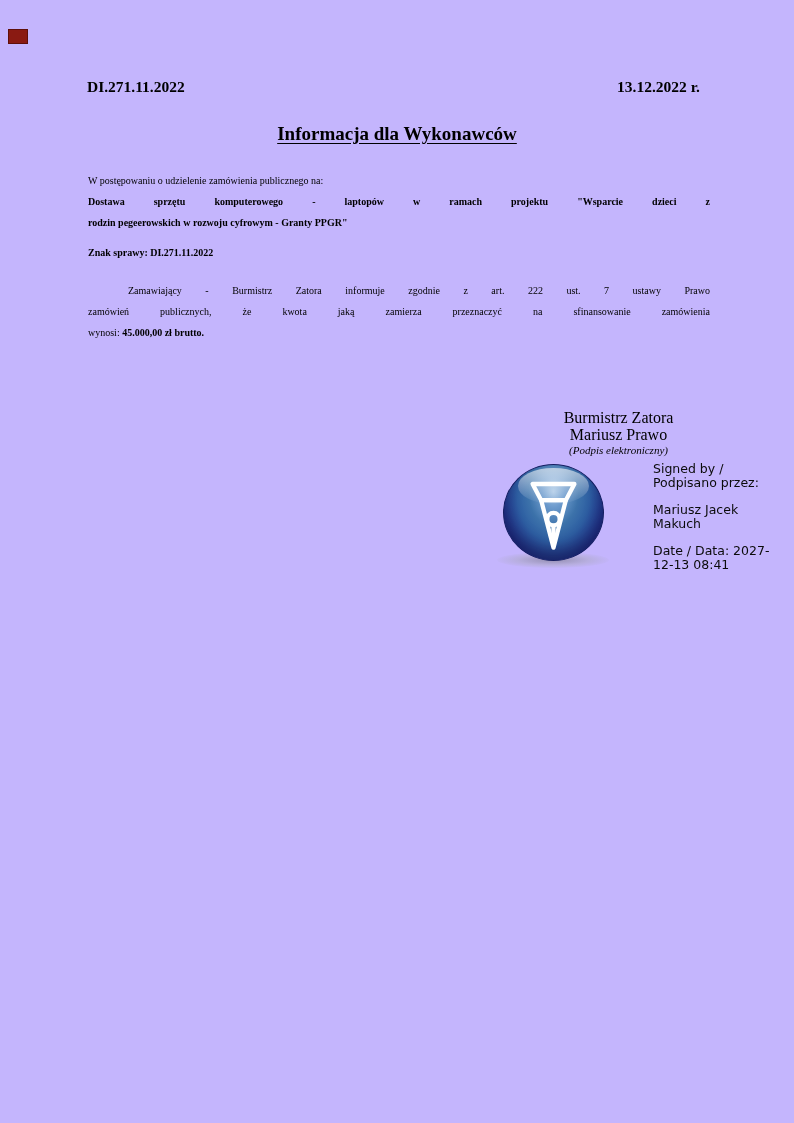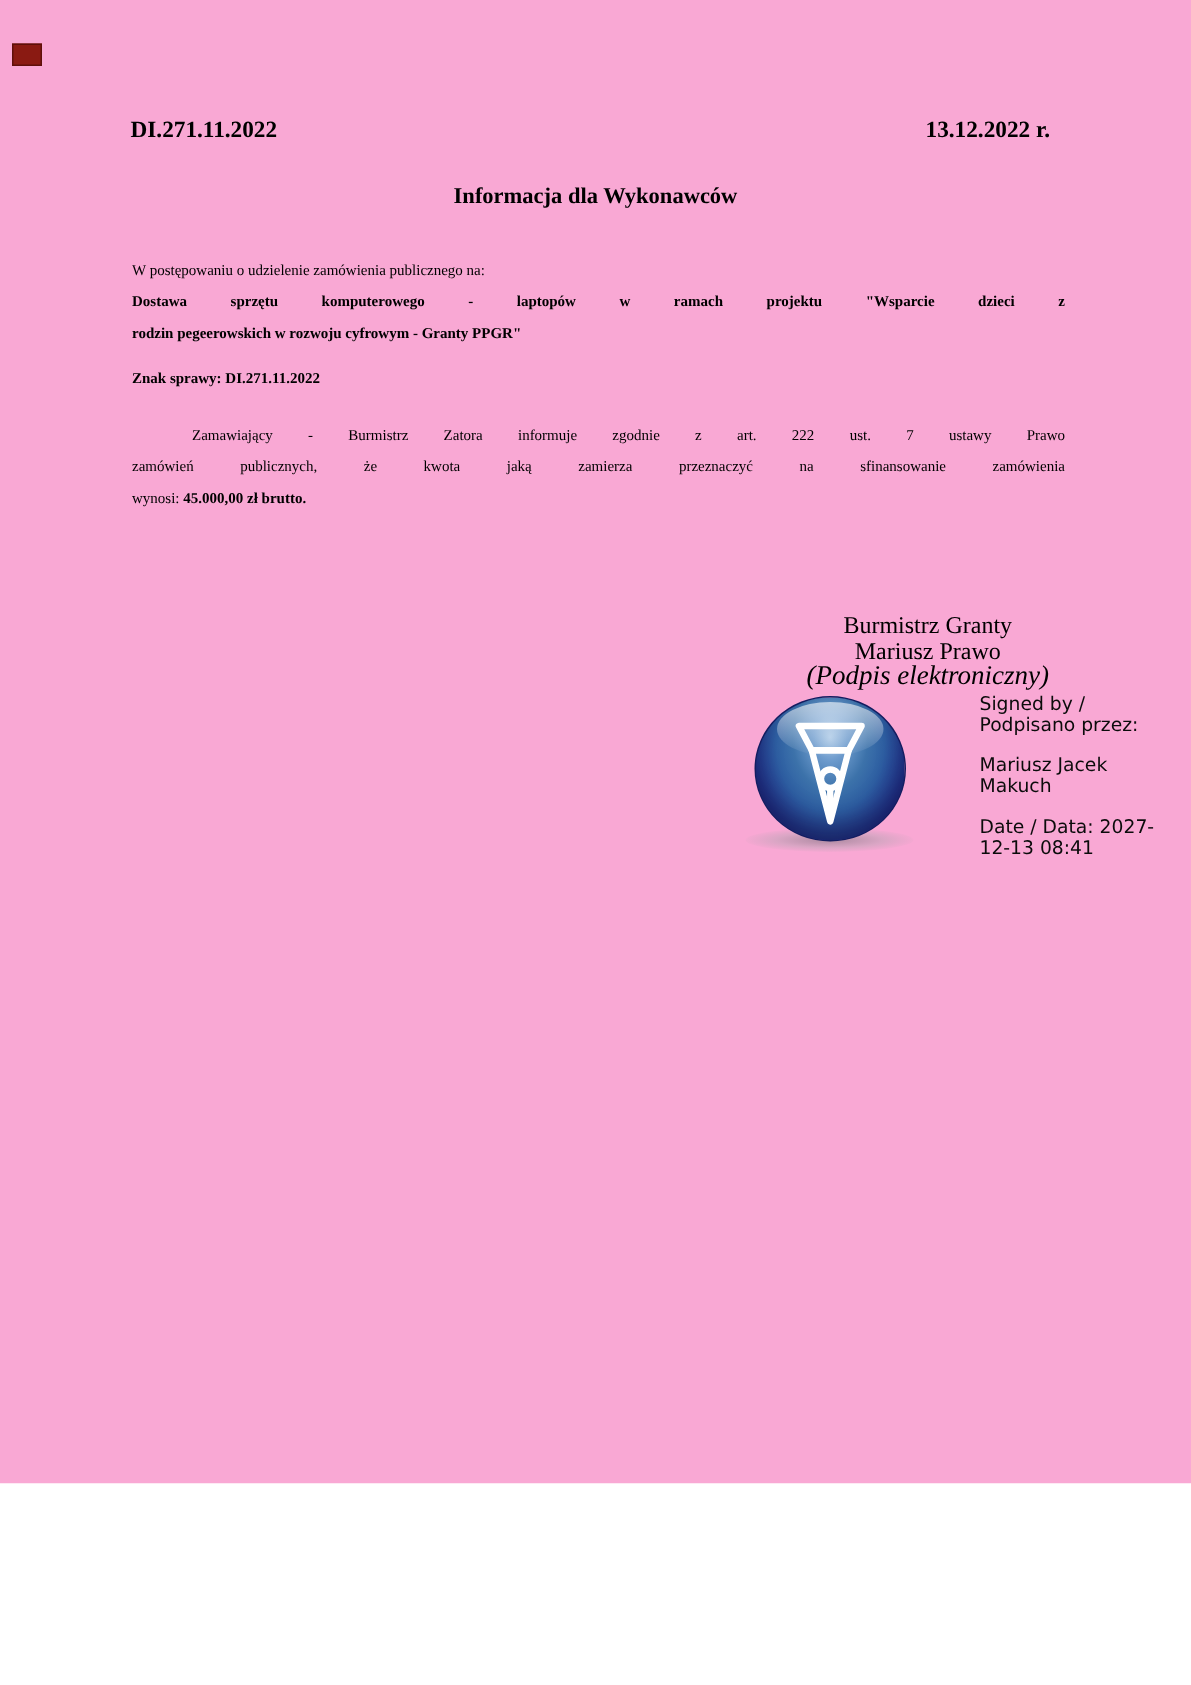--- a/index.html
+++ b/index.html
@@ -1,49 +1,49 @@
 <!DOCTYPE html>
 <html><head>
 <meta charset="utf-8">
 <style>
   html,body{margin:0;padding:0;background:#ffffff;}
   .page{
     position:relative;
-    width:794px;height:989px;
-    background:#f9a8d4;
+    width:794px;height:1123px;
+    background:#c4b5fd;
     font-family:"Liberation Serif",serif;
     color:#000;
     overflow:hidden;
   }
   .corner-mark{
     position:absolute;left:8px;top:29px;width:20px;height:15px;
     background:#8a1a12;border:1px solid #5f0f0a;box-sizing:border-box;
   }
   .header-row{
     position:absolute;left:87px;right:94px;top:78px;
     display:flex;justify-content:space-between;
     font-size:15.5px;font-weight:bold;
   }
   .doc-title{
     position:absolute;left:0;right:0;top:123px;
-    text-align:center;font-size:15px;font-weight:bold;
-    text-underline-offset:3px;
+    text-align:center;font-size:19px;font-weight:bold;
+    text-decoration:underline;text-underline-offset:3px;
   }
   .body-text{font-size:10px;line-height:21px;}
   .intro{position:absolute;left:88px;width:622px;top:170px;}
   .subject{position:absolute;left:88px;width:622px;top:191px;font-weight:bold;}
   .jline{text-align:justify;text-align-last:justify;}
   .case-number{position:absolute;left:88px;width:622px;top:242px;font-weight:bold;}
   .notice{position:absolute;left:88px;width:622px;top:280px;}
   .notice .indent{padding-left:40px;}
   .signature-block{
     position:absolute;left:537px;width:163px;top:409px;
     text-align:center;font-size:16px;line-height:17px;
   }
-  .signature-note{font-size:18px;line-height:15px;font-style:italic;}
+  .signature-note{font-size:11px;line-height:15px;font-style:italic;}
   .stamp{position:absolute;left:497px;top:456px;width:258px;height:118px;}
   .badge-shadow{
     position:absolute;left:0px;top:96px;width:112px;height:16px;border-radius:50%;
     background:radial-gradient(ellipse at 50% 50%, rgba(110,112,118,0.55) 0%, rgba(160,162,168,0.35) 45%, rgba(255,255,255,0) 75%);
   }
   .pen-badge{
     position:absolute;left:6px;top:8px;width:101px;height:97px;border-radius:50%;
     background:radial-gradient(ellipse at 50% 28%,
       #a9c7e5 0%, #6d9bcd 16%, #3c72aa 36%, #2e5fa3 52%, #22348f 74%, #1b2a7d 92%, #161f66 100%);
     border:1px solid #141d60;box-sizing:border-box;
@@ -85,21 +85,21 @@
 
   <div class="case-number body-text">Znak sprawy: DI.271.11.2022</div>
 
   <div class="notice body-text">
     <div class="jline indent">Zamawiający - Burmistrz Zatora informuje zgodnie z art. 222 ust. 7 ustawy Prawo</div>
     <div class="jline">zamówień publicznych, że kwota jaką zamierza przeznaczyć na sfinansowanie zamówienia</div>
     <div><span>wynosi: </span><strong>45.000,00 zł brutto.</strong></div>
   </div>
 
   <div class="signature-block">
-    <div>Burmistrz Granty</div>
+    <div>Burmistrz Zatora</div>
     <div>Mariusz Prawo</div>
     <div class="signature-note">(Podpis elektroniczny)</div>
   </div>
 
   <div class="stamp">
     <div class="badge-shadow"></div>
     <div class="pen-badge">
       <svg viewBox="0 0 100 100">
         <g fill="none" stroke="#ffffff" stroke-width="4.5" stroke-linejoin="round" stroke-linecap="round">
           <path d="M 28 20 L 72 20 L 63 37 L 37 37 Z"></path>

